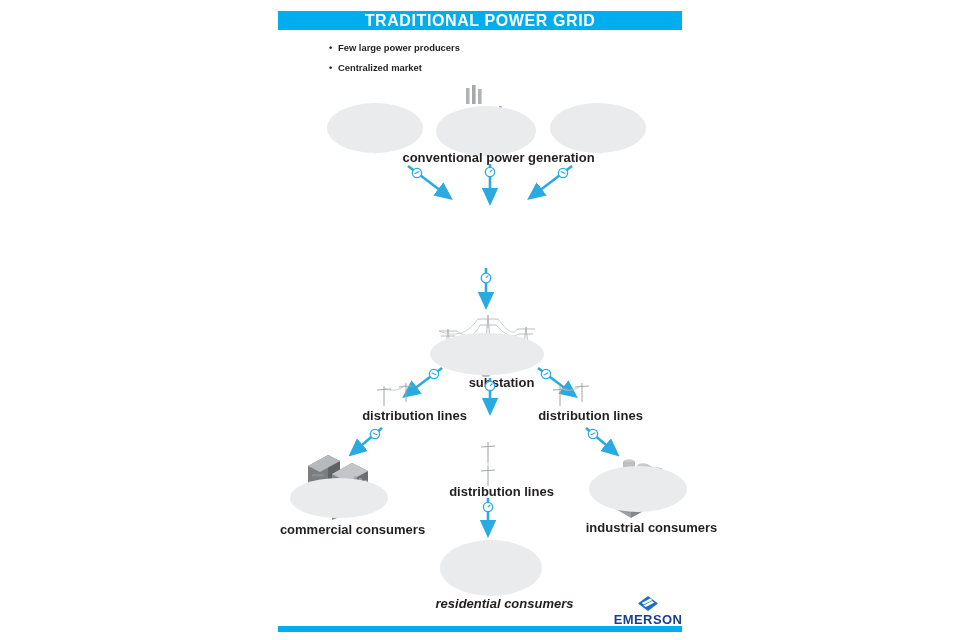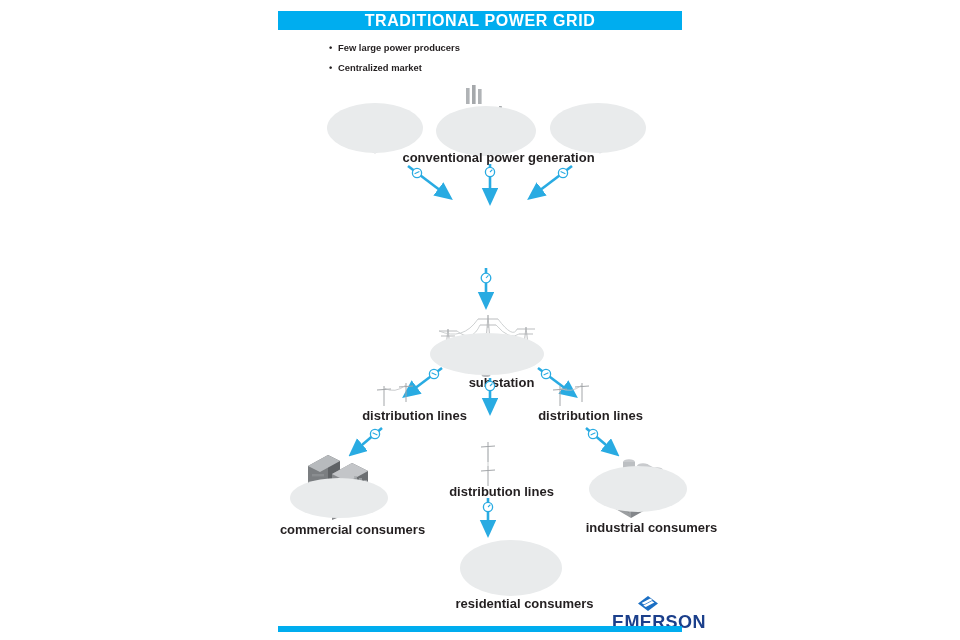--- a/index.html
+++ b/index.html
@@ -78,21 +78,21 @@
     width: 404px; height: 6px;
     background: #00ADEF;
   }
   .logo {
     position: absolute;
     left: 612px; top: 596px;
     width: 72px; height: 30px;
     text-align: center;
   }
   .logo .logo-word {
-    font-size: 18px;
+    font-size: 13px;
     font-weight: bold;
     color: #1b3f8b;
     letter-spacing: 0.4px;
     margin-top: 1px;
   }
   .logo .logo-mark { display:block; margin: 0 auto; }
 
   svg { display: block; overflow: visible; }
 </style>
 </head>
@@ -418,21 +418,21 @@
       <polygon points="96,34 46,62 46,70 96,42" fill="#83868a"></polygon>
 
       <polygon points="14,44 44,61 44,65 14,48" fill="#7e8184" opacity="0.7"></polygon>
 
       <rect x="84" y="48" width="7" height="6" fill="#d7d9db"></rect>
       <rect x="85" y="49" width="5" height="4" fill="#9b9ea1"></rect>
     </svg>
     <div class="caption" style="top:72px;">industrial consumers</div>
   </div>
 
-  <div class="node" style="left:452px; top:534px; width:118px; height:76px;">
+  <div class="node" style="left:432px; top:534px; width:118px; height:76px;font-style:italic;">
     <div class="ellipse-bg" style="left:8px; top:6px; width:102px; height:56px;"></div>
     <svg width="118" height="64" viewBox="0 0 118 64">
 
       <g>
         <polygon points="20,32 38,21 48,27 30,38" fill="#d3d5d8"></polygon>
         <polygon points="20,32 30,38 30,48 20,42" fill="#a9acaf"></polygon>
         <polygon points="48,27 30,38 30,48 48,37" fill="#8e9194"></polygon>
         <polygon points="38,21 48,27 44,29 34,23" fill="#bfc1c4"></polygon>
       </g>
 

